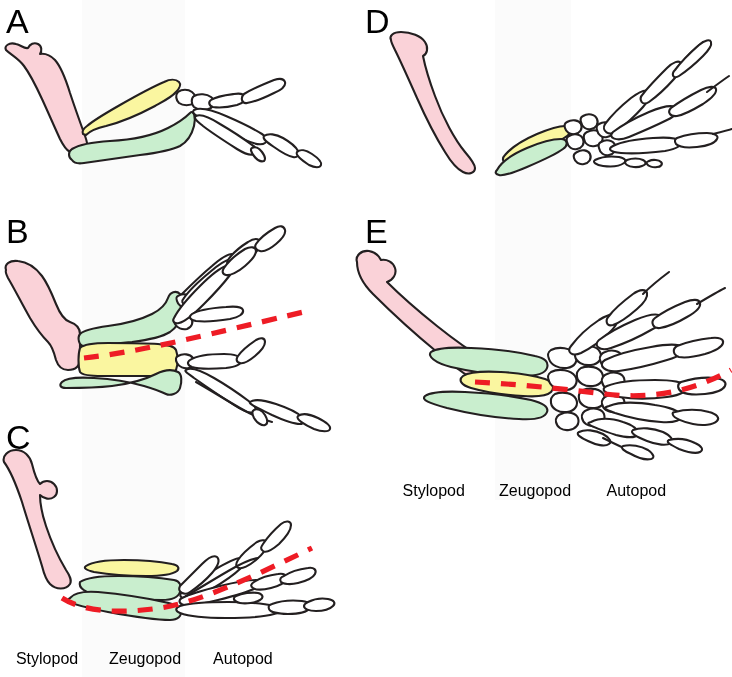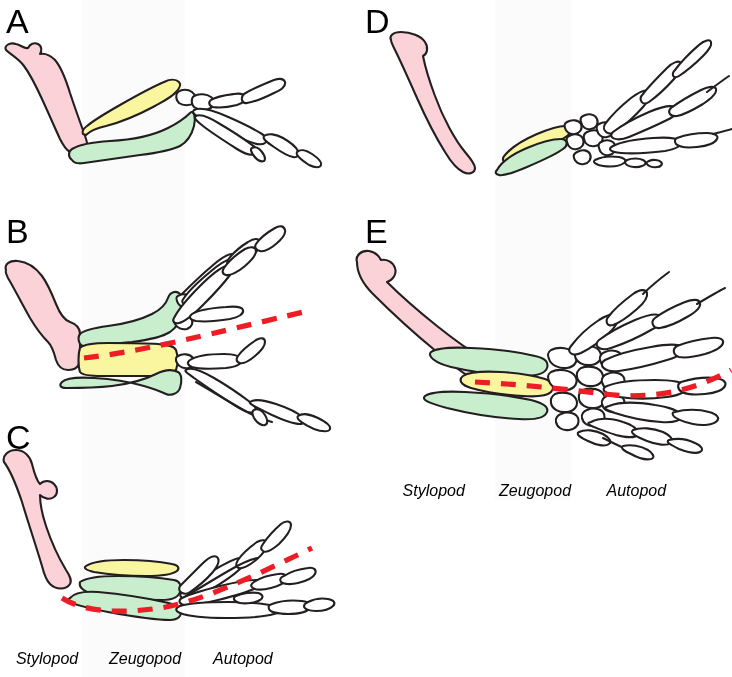--- a/index.html
+++ b/index.html
@@ -35,21 +35,21 @@
     position: absolute;
     overflow: visible;
   }
   .axis-label-row {
     position: absolute;
     display: flex;
     font-size: 16px;
     color: #000000;
     white-space: nowrap;
   }
-  .axis-label-row span { display: inline-block; font-style: italic; }
+  .axis-label-row span { display: inline-block; }
 
   
   .bone            { fill: #ffffff; stroke: #231f20; stroke-width: 2.1;
                      stroke-linejoin: round; stroke-linecap: round; }
   .bone-stylopod   { fill: #fad2d8; stroke: #231f20; stroke-width: 2.1;
                      stroke-linejoin: round; stroke-linecap: round; }
   .bone-zeugo-a    { fill: #faf6a0; stroke: #231f20; stroke-width: 2.1;
                      stroke-linejoin: round; stroke-linecap: round; }
   .bone-zeugo-b    { fill: #c9eece; stroke: #231f20; stroke-width: 2.1;
                      stroke-linejoin: round; stroke-linecap: round; }

